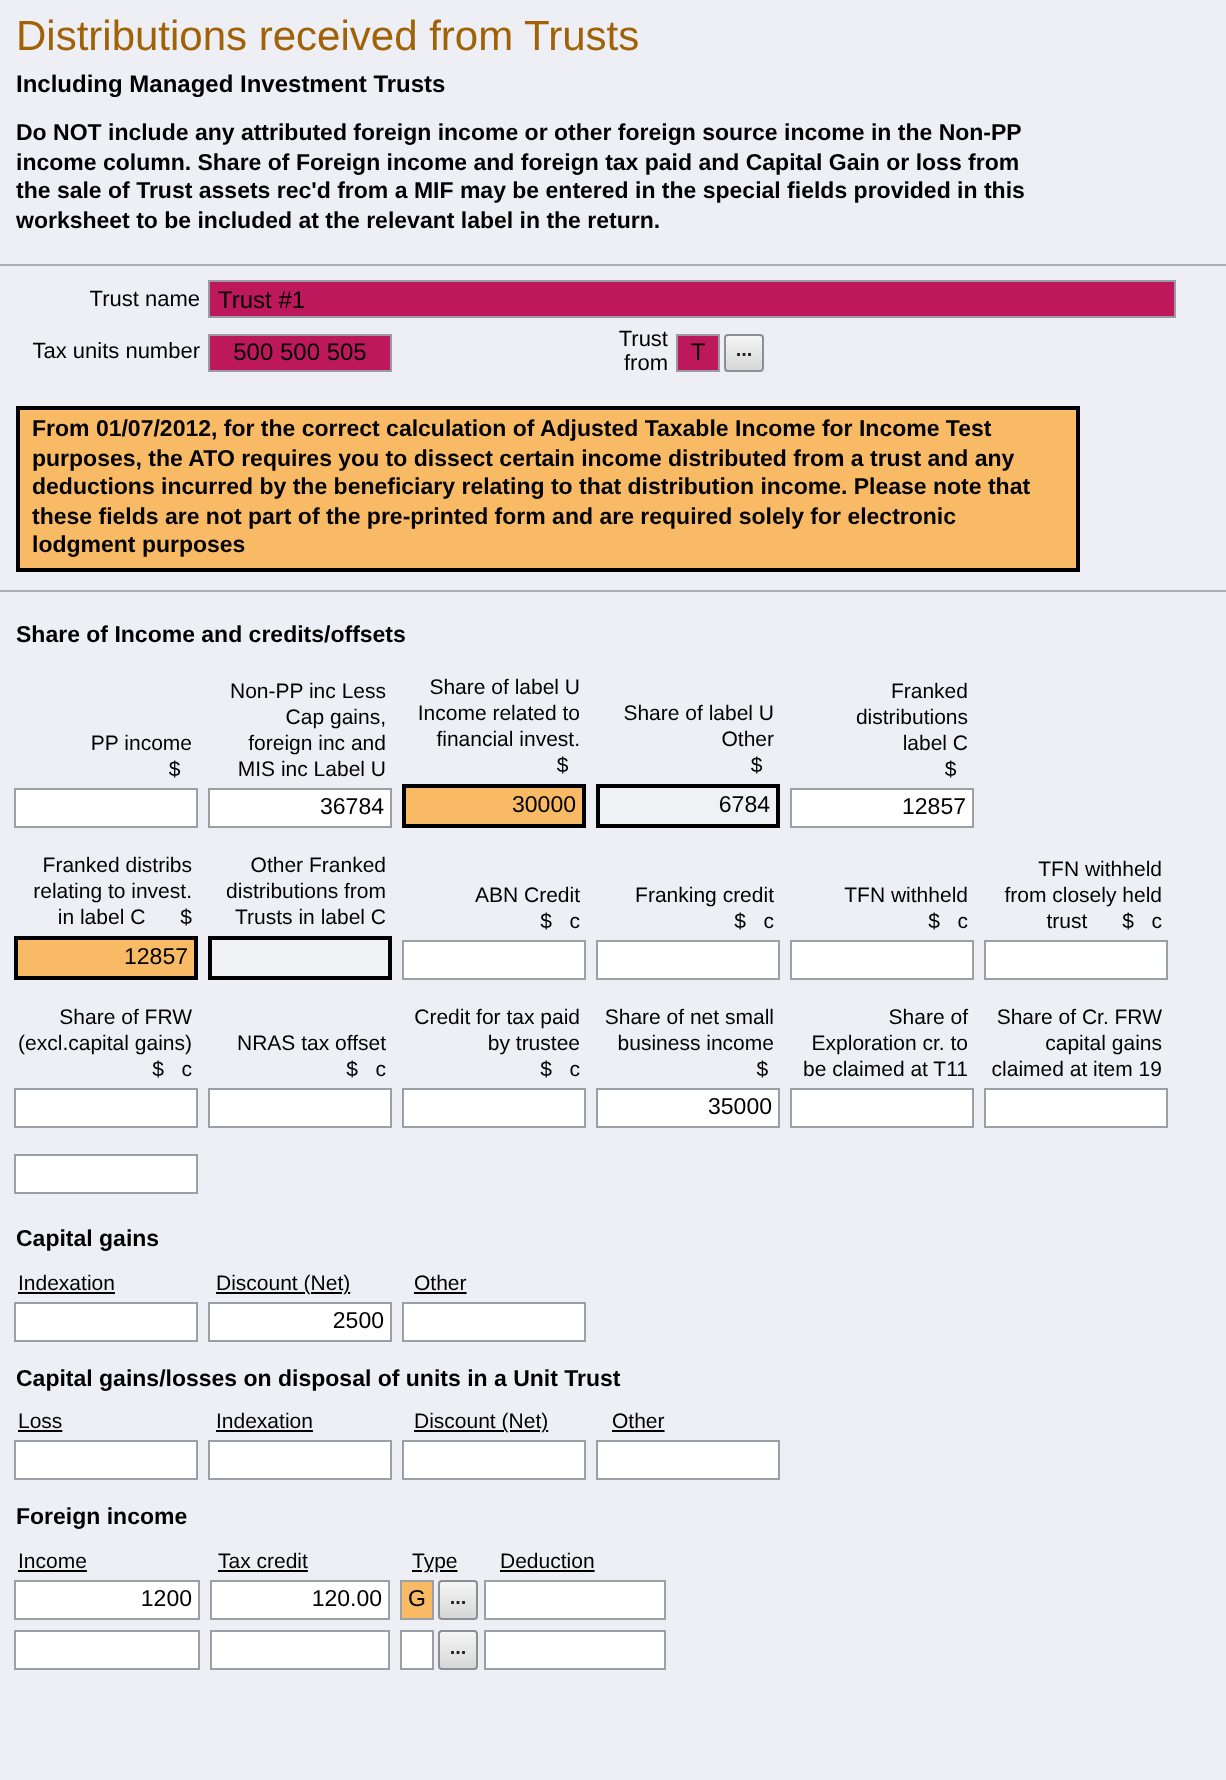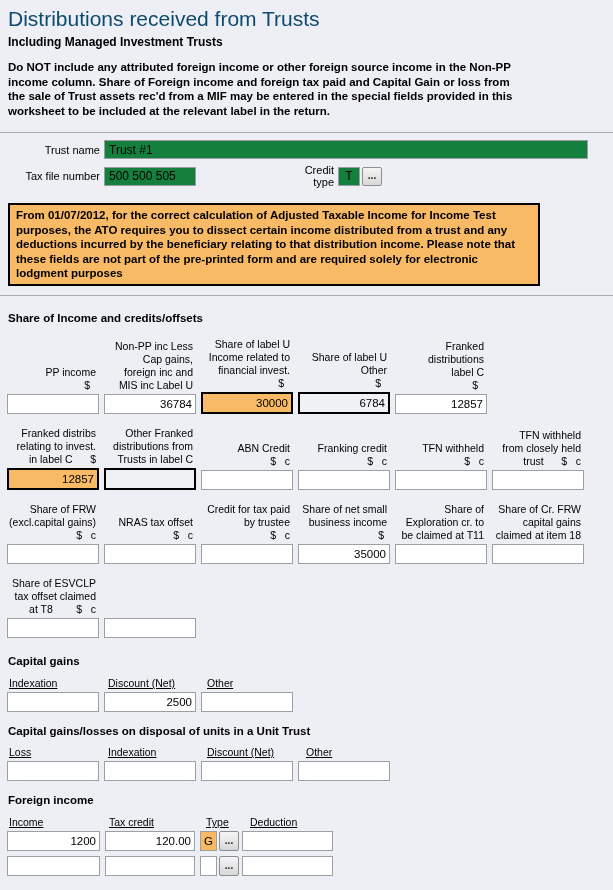--- a/index.html
+++ b/index.html
@@ -6,38 +6,38 @@
   .page {
     position:relative;
     width:613px; height:890px;
     background:#edeff4;
     font-family:"Liberation Sans", sans-serif;
     color:#000;
     overflow:hidden;
   }
   .pad { padding-left:8px; padding-right:8px; }
 
-  .title { font-size:21px; font-weight:400; color:#0c4a6e; margin:6px 0 4px; line-height:25px; }
+  .title { font-size:21px; font-weight:400; color:#a16207; margin:6px 0 4px; line-height:25px; }
   .subtitle { font-size:12px; font-weight:bold; margin:0 0 10px; line-height:15px; }
   .intro { font-size:11.5px; font-weight:bold; line-height:14.5px; white-space:pre-line; margin:0 0 14px; width:580px; }
   .divider { border:0; border-top:1px solid #a9aeb6; margin:0; }
   .averaging { font-size:11.5px; font-weight:bold; margin:18px 0 0; line-height:14px; }
 
   .form-row { display:flex; align-items:center; font-size:11px; padding-left:8px; }
   .fr1 { margin-top:7px; }
   .fr2 { margin-top:5px; }
   .form-label { width:92px; text-align:right; margin-right:4px; flex:none; }
   .text-input {
     height:19px; box-sizing:border-box;
-    border:1px solid #999da3; background:#15803d;
+    border:1px solid #999da3; background:#be185d;
     font-family:"Liberation Sans", sans-serif; font-size:12px;
     padding:0 4px;
   }
   .trust-name-w { width:484px; }
-  .tfn-w { width:92px; }
+  .tfn-w { width:92px;text-align:center; }
   .type-label { width:46px; text-align:right; margin-left:92px; margin-right:4px; }
   .trust-type-box { width:22px; text-align:center; padding:0 1px; }
 
   .browse-btn {
     width:20px; height:19px; margin-left:2px; flex:none;
     border:1px solid #8a8f96; border-radius:2px;
     background:linear-gradient(#f5f5f5,#d7d7d7);
     font-family:"Liberation Sans", sans-serif; font-size:10px; font-weight:bold;
     line-height:10px; padding:0; color:#222; cursor:default;
   }
@@ -109,23 +109,23 @@
 
   <hr class="divider">
 
 
   <div class="form-row fr1">
     <div class="form-label">Trust name</div>
     <input class="text-input trust-name-w" value="Trust #1" style="">
   </div>
 
   <div class="form-row fr2">
-    <div class="form-label">Tax file number</div>
+    <div class="form-label">Tax units number</div>
     <input class="text-input tfn-w" value="500 500 505" style="">
-    <div class="type-label">Credit type</div>
+    <div class="type-label">Trust from</div>
     <input class="text-input trust-type-box" value="T" style="">
     <button class="browse-btn">...</button>
   </div>
 
   <div class="notice">From 01/07/2012, for the correct calculation of Adjusted Taxable Income for Income Test
 purposes, the ATO requires you to dissect certain income distributed from a trust and any
 deductions incurred by the beneficiary relating to that distribution income. Please note that
 these fields are not part of the pre-printed form and are required solely for electronic
 lodgment purposes</div>
 
@@ -230,32 +230,26 @@
     </div>
     <div class="cell">
       <div class="cell-label">Share of
 Exploration cr. to
 be claimed at T11</div>
       <input class="num-input" style="">
     </div>
     <div class="cell">
       <div class="cell-label">Share of Cr. FRW
 capital gains
-claimed at item 18</div>
+claimed at item 19</div>
       <input class="num-input" style="">
     </div>
   </div>
 
   <div class="grid-row gr4">
-    <div class="cell">
-      <div class="cell-label">Share of ESVCLP
-tax offset claimed
-at T8&nbsp;&nbsp;&nbsp;&nbsp;&nbsp;&nbsp;&nbsp;&nbsp;$&nbsp;&nbsp;&nbsp;c</div>
-      <input class="num-input" style="">
-    </div>
     <div class="cell">
       <input class="num-input" style="">
     </div>
   </div>
 
   <div class="section-heading h-cg">Capital gains</div>
   <div class="labels-row">
     <div class="col-label">Indexation</div>
     <div class="col-label">Discount (Net)</div>
     <div class="col-label">Other</div>

